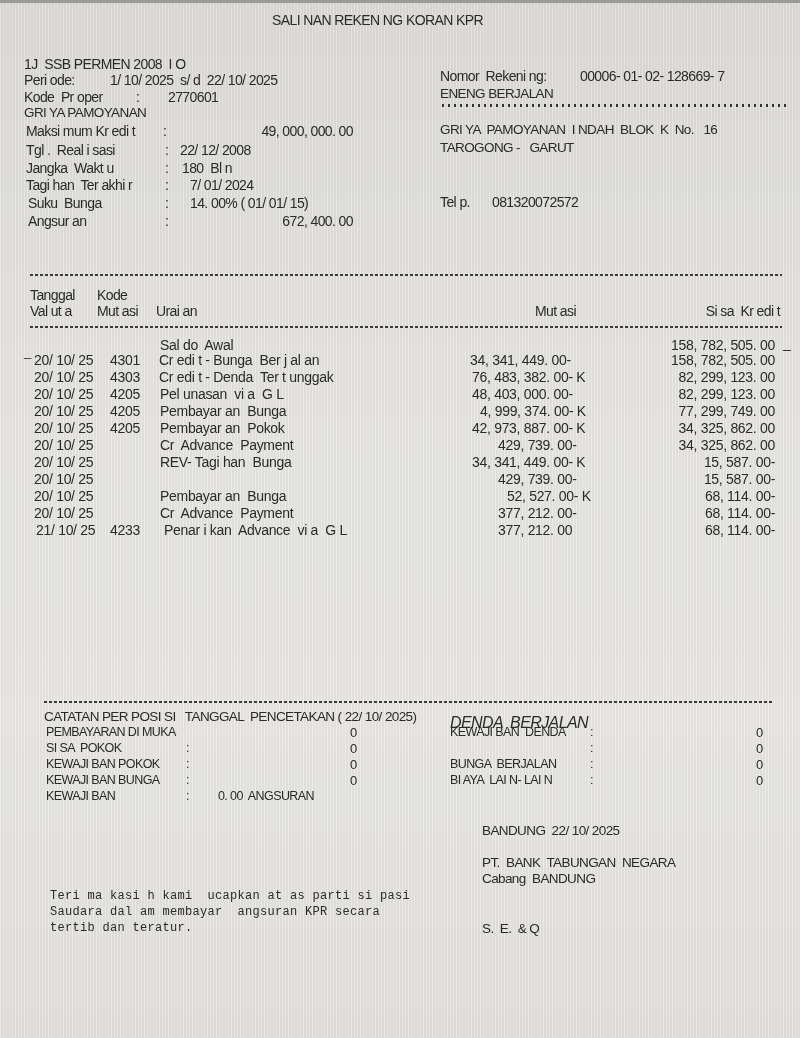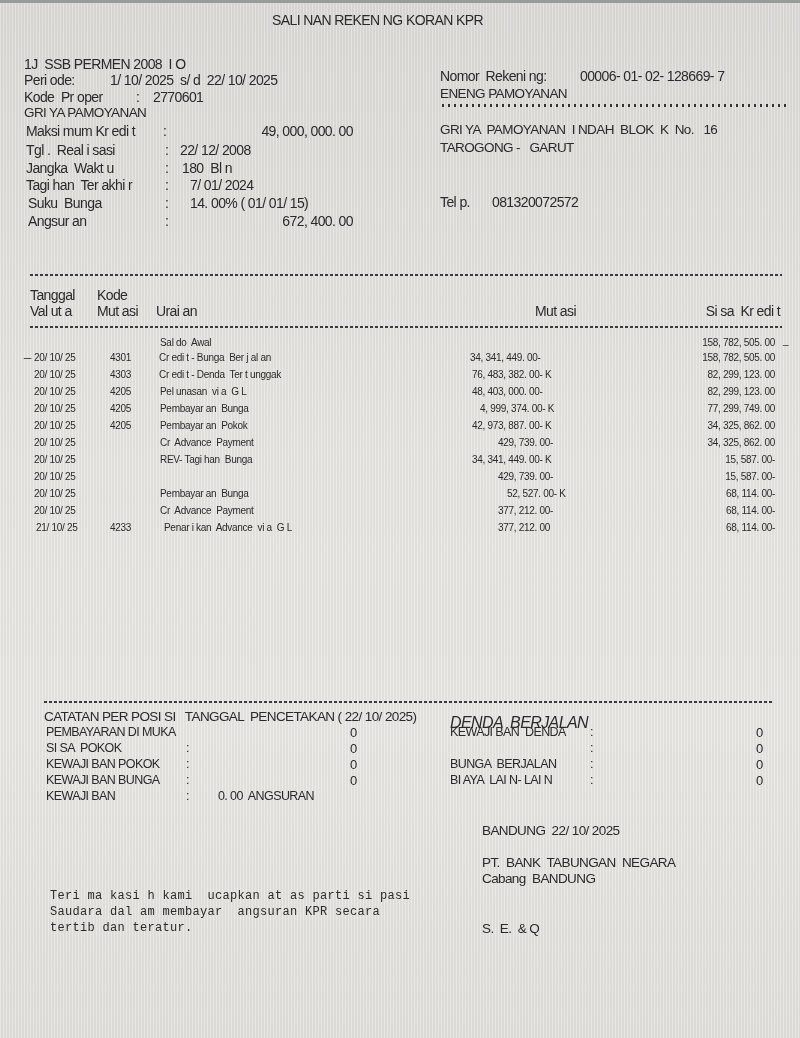--- a/index.html
+++ b/index.html
@@ -23,35 +23,35 @@
       position: absolute; height: 2px;
       background-image: repeating-linear-gradient(90deg, #3a3a3a 0 3px, transparent 3px 5px);
     }
     .dots {
       position: absolute; height: 3px;
       background-image: radial-gradient(circle, #333 1.2px, transparent 1.4px);
       background-size: 6px 3px;
     }
     .num { text-align: right; }
     .row { position:absolute; left:0; width:800px; height:17px; }
-    .row span { position:absolute; top:0; white-space:pre; font-size:10px; letter-spacing:-0.3px; }
+    .row span { position:absolute; top:0; white-space:pre; font-size:14px; letter-spacing:-0.3px; }
   </style>
 </head>
 <body>
 
 <div class="top-edge"></div>
 
 <div class="abs cond t14" style="left:272px; top:12px;">SALI NAN REKEN NG KORAN KPR</div>
 
 <div class="abs cond t14" style="left:24px; top:56px;">1J  SSB PERMEN 2008  I O</div>
 <div class="abs cond t14" style="left:24px; top:72px;">Peri ode:</div>
 <div class="abs cond t14" style="left:110px; top:72px;">1/ 10/ 2025  s/ d  22/ 10/ 2025</div>
 <div class="abs cond t14" style="left:24px; top:89px;text-align:right;">Kode  Pr oper</div>
 <div class="abs cond t14" style="left:136px; top:89px;">:</div>
-<div class="abs cond t14" style="left:153px; top:89px;text-align:right;">2770601</div>
+<div class="abs cond t14" style="left:168px; top:89px;text-align:right;">2770601</div>
 <div class="abs cond t13" style="left:24px; top:105px;">GRI YA PAMOYANAN</div>
 
 <div class="abs cond t14" style="left:26px; top:123px;">Maksi mum Kr edi t</div>
 <div class="abs cond t14" style="left:163px; top:123px;">:</div>
 <div class="abs cond t14 num" style="left:200px; top:123px; width:153px;">49, 000, 000. 00</div>
 
 <div class="abs cond t14" style="left:26px; top:142px;">Tgl .  Real i sasi</div>
 <div class="abs cond t14" style="left:165px; top:142px;">:</div>
 <div class="abs cond t14" style="left:180px; top:142px;">22/ 12/ 2008</div>
 
@@ -66,21 +66,21 @@
 <div class="abs cond t14" style="left:28px; top:195px;">Suku  Bunga</div>
 <div class="abs cond t14" style="left:165px; top:195px;">:</div>
 <div class="abs cond t14" style="left:190px; top:195px;">14. 00% ( 01/ 01/ 15)</div>
 
 <div class="abs cond t14" style="left:28px; top:213px;">Angsur an</div>
 <div class="abs cond t14" style="left:165px; top:213px;">:</div>
 <div class="abs cond t14 num" style="left:200px; top:213px; width:153px;">672, 400. 00</div>
 
 <div class="abs cond t14" style="left:440px; top:68px;">Nomor  Rekeni ng:</div>
 <div class="abs cond t14" style="left:580px; top:68px;">00006- 01- 02- 128669- 7</div>
-<div class="abs cond t13" style="left:440px; top:86px;">ENENG PAMOYANAN</div>
+<div class="abs cond t13" style="left:440px; top:86px;">ENENG BERJALAN</div>
 <div class="dots" style="left:440px; top:104px; width:346px;"></div>
 <div class="abs cond t13" style="left:440px; top:122px;">GRI YA  PAMOYANAN  I NDAH  BLOK  K  No.   16</div>
 <div class="abs cond t13" style="left:440px; top:140px;">TAROGONG -   GARUT</div>
 <div class="abs cond t14" style="left:440px; top:194px;">Tel p.</div>
 <div class="abs cond t14" style="left:492px; top:194px;">081320072572</div>
 
 <div class="dash" style="left:30px; top:274px; width:752px;"></div>
 <div class="abs cond t14" style="left:30px; top:287px;">Tanggal</div>
 <div class="abs cond t14" style="left:97px; top:287px;">Kode</div>
 <div class="abs cond t14" style="left:30px; top:303px;">Val ut a</div>

